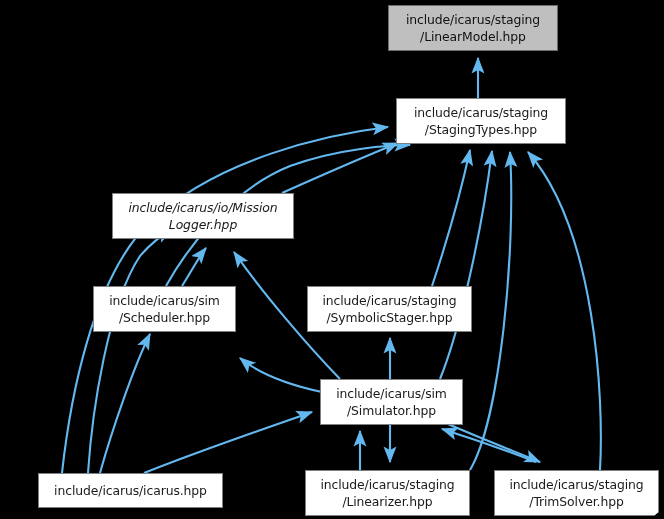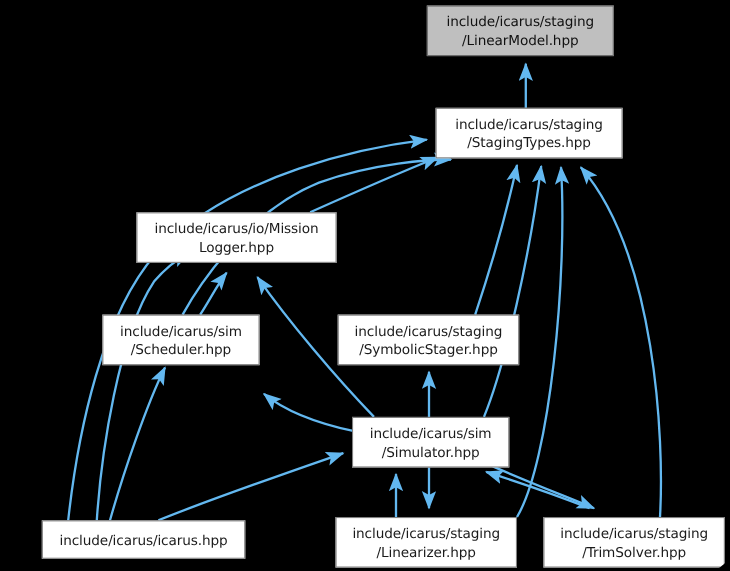--- a/index.html
+++ b/index.html
@@ -83,21 +83,21 @@
         <path d="M 536,462 C 500,448 464,436 442,429" fill="none" stroke="#63b8f0" stroke-width="2.1" marker-end="url(#arrowhead)"></path>
         <path d="M 448,424 C 480,438 516,452 540,462" fill="none" stroke="#63b8f0" stroke-width="2.1" marker-end="url(#arrowhead)"></path>
       </g>
   </svg>
 
   <div id="nodes-layer">
       <div class="node root" style="left: 388px; top: 5px; width: 170px; height: 46px;"><span class="label">include/icarus/staging
 /LinearModel.hpp</span></div>
       <div class="node" style="left: 396px; top: 98px; width: 170px; height: 46px;"><span class="label">include/icarus/staging
 /StagingTypes.hpp</span></div>
-      <div class="node" style="left: 124px; top: 193px; width: 182px; height: 46px;"><span class="label">include/icarus/io/Mission
+      <div class="node" style="left: 112px; top: 193px; width: 182px; height: 46px; font-style: italic;"><span class="label">include/icarus/io/Mission
 Logger.hpp</span></div>
       <div class="node" style="left: 93px; top: 286px; width: 143px; height: 46px;"><span class="label">include/icarus/sim
 /Scheduler.hpp</span></div>
       <div class="node" style="left: 307px; top: 286px; width: 165px; height: 46px;"><span class="label">include/icarus/staging
 /SymbolicStager.hpp</span></div>
       <div class="node" style="left: 320px; top: 379px; width: 143px; height: 46px;"><span class="label">include/icarus/sim
 /Simulator.hpp</span></div>
       <div class="node" style="left: 5px; top: 473px; width: 185px; height: 35px; margin-left: 33px;"><span class="label">include/icarus/icarus.hpp</span></div>
       <div class="node" style="left: 305px; top: 470px; width: 165px; height: 46px;"><span class="label">include/icarus/staging
 /Linearizer.hpp</span></div>

